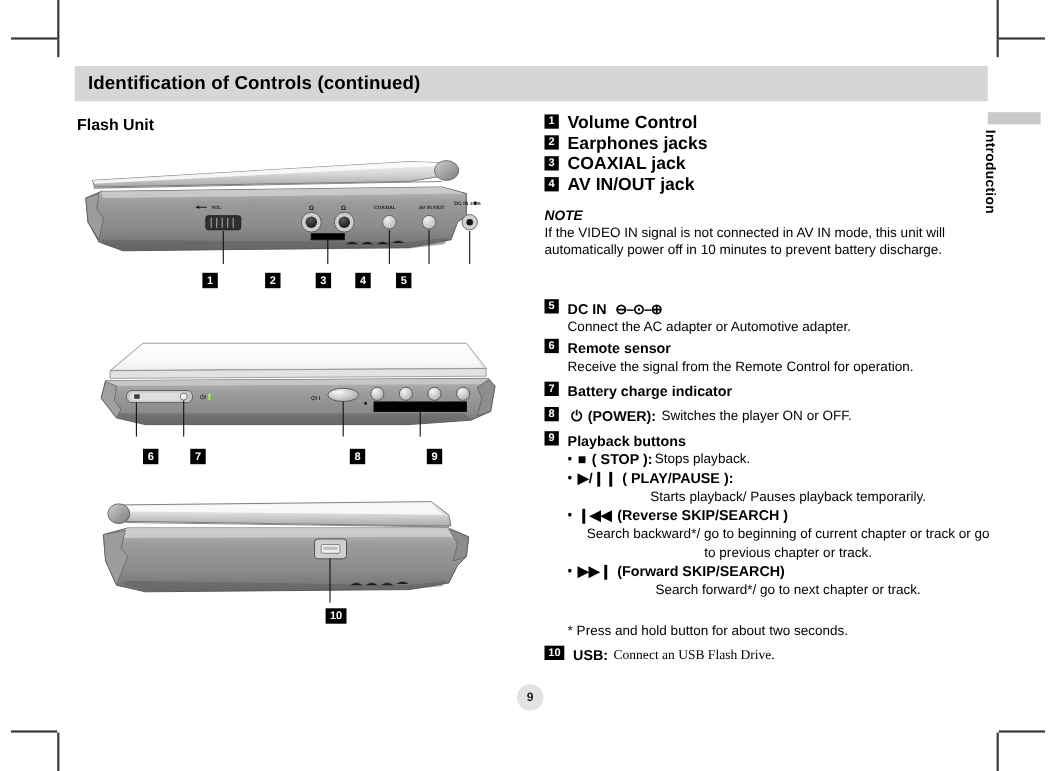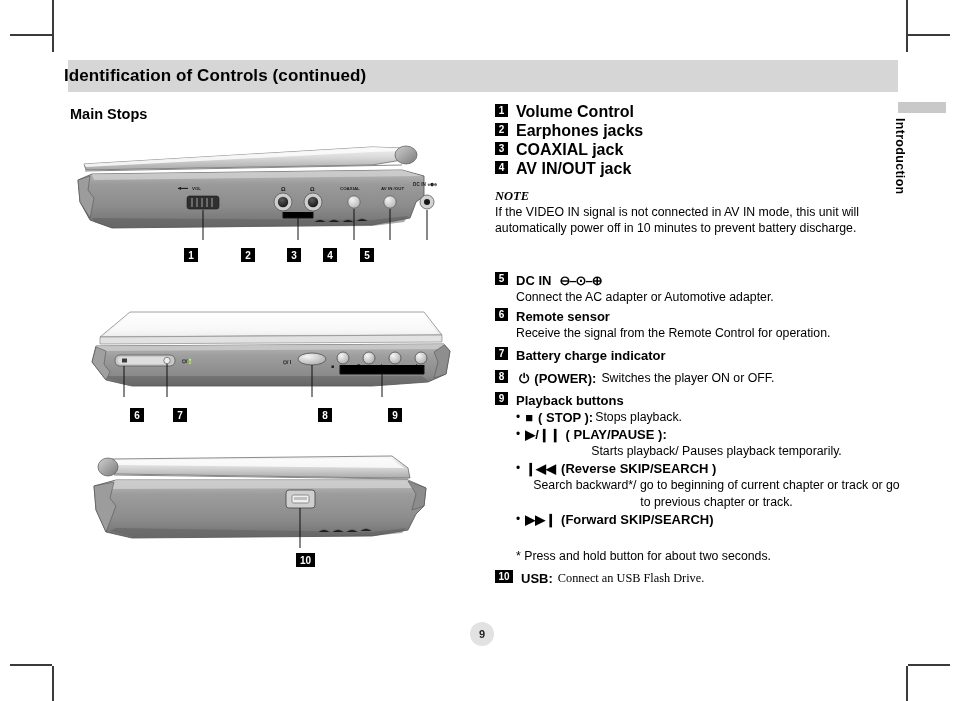--- a/index.html
+++ b/index.html
@@ -17,21 +17,21 @@
   .crop{position:absolute;background:#3a3a3a;}
   .crop.h{height:2px;width:42px;}
   .crop.v{width:2px;height:52px;}
 
   
   .header-bar{
     position:absolute;left:68px;top:60px;width:830px;height:32px;
     background:#d6d6d6;
   }
   .header-title{
-    position:absolute;left:64px;top:66px;
+    position:absolute;left:80px;top:66px;
     font-size:17px;font-weight:bold;letter-spacing:.1px;
   }
   .main-unit-label{
     position:absolute;left:70px;top:106px;
     font-size:14.5px;font-weight:bold;
   }
 
   
   .tab-bar{
     position:absolute;left:898px;top:102px;width:48px;height:11px;
@@ -75,21 +75,21 @@
     position:absolute;left:495px;top:104px;width:400px;
   }
   .item-line{
     display:flex;align-items:flex-start;gap:8px;
     margin-bottom:3px;
   }
   .item-line .lbl{font-size:16px;font-weight:bold;line-height:16px;}
   .sym{font-size:12px;letter-spacing:-1px;font-weight:bold;}
 
   .note-block{margin-top:12px;}
-  .note-title{font-size:12.5px;font-weight:bold;font-style:italic;margin-bottom:1px;font-family:Liberation Serif, serif;}
+  .note-title{font-size:12.5px;font-weight:bold;font-style:italic;margin-bottom:1px;}
   .note-body{font-size:12.3px;line-height:15.5px;}
 
   .sec2{
     position:absolute;left:495px;top:272px;width:405px;
   }
   .ln{display:flex;align-items:flex-start;gap:8px;}
   .t13b{font-size:13px;font-weight:bold;line-height:17px;}
   .t12{font-size:12.3px;line-height:17px;}
   .indent{margin-left:21px;}
   .indent2{margin-left:38px;text-align:center;}
@@ -117,21 +117,21 @@
   <div class="crop v" style="left:52px;top:0px;"></div>
   <div class="crop h" style="left:908px;top:34px;"></div>
   <div class="crop v" style="left:906px;top:0px;"></div>
   <div class="crop h" style="left:10px;top:664px;"></div>
   <div class="crop v" style="left:52px;top:666px;"></div>
   <div class="crop h" style="left:908px;top:664px;"></div>
   <div class="crop v" style="left:906px;top:666px;"></div>
 
   <div class="header-bar"></div>
   <div class="header-title">Identification of Controls (continued)</div>
-  <div class="main-unit-label">Main Stops</div>
+  <div class="main-unit-label">Flash Unit</div>
 
   <div class="tab-bar"></div>
   <div class="tab-wrap">
     <span class="vtext">Introduction</span>
   </div>
 
   <div class="illu" style="left:72px;top:140px;width:400px;height:100px;">
     <svg width="400" height="100" viewBox="0 0 400 100">
       <defs>
         <linearGradient id="lidg" x1="0" y1="0" x2="0" y2="1">
@@ -423,20 +423,21 @@
       <span class="t13b">❙◀◀</span>
       <span class="t13b">(Reverse SKIP/SEARCH )</span>
     </div>
     <div class="t12 indent2">Search backward*/ go to beginning of current chapter or track or go to previous chapter or track.</div>
 
     <div class="bullet-row">
       <span class="dot">•</span>
       <span class="t13b">▶▶❙</span>
       <span class="t13b">(Forward SKIP/SEARCH)</span>
     </div>
+    <div class="t12 indent2">Search forward*/ go to next chapter or track.</div>
 
     <div class="t12 indent" style="margin-top:20px;">* Press and hold button for about two seconds.</div>
 
     <div class="ln" style="margin-top:5px;">
       <span class="badge w2">10</span>
       <span class="t13b">USB:</span>
       <span class="t12" style="margin-left:-3px;font-family:Liberation Serif, serif;">Connect an USB Flash Drive.</span>
     </div>
   </div>
 

